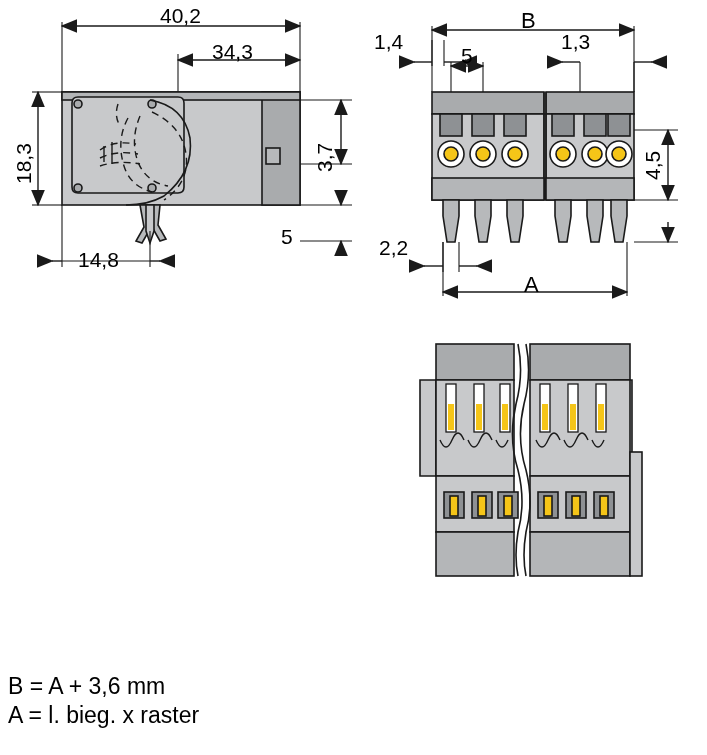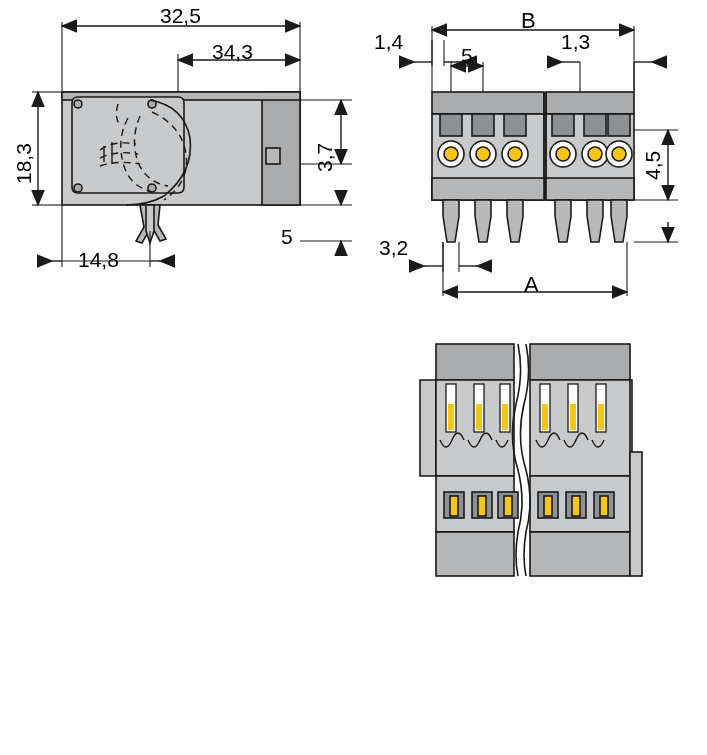--- a/index.html
+++ b/index.html
@@ -247,29 +247,33 @@
         </g>
 
         <path d="M518,344 q6,30 -2,60 q-8,34 2,66 q8,32 0,62 q-4,24 0,44" stroke-width="1.6" fill="none"></path>
         <path d="M526,344 q6,30 -2,60 q-8,34 2,66 q8,32 0,62 q-4,24 0,44" stroke-width="1.6" fill="none"></path>
 
         <rect x="630" y="452" width="12" height="124" fill="#c8c9cb"></rect>
       </g>
     </g>
   </svg>
 
-  <div class="dim" style="left:160px; top:4px;">32,5</div>
+  <div class="dim" style="left:160px; top:4px;">40,2</div>
   <div class="dim" style="left:212px; top:40px;">34,3</div>
   <div class="dim vert" style="left:12px; top:184px;">18,3</div>
   <div class="dim vert" style="left:313px; top:172px;">3,7</div>
   <div class="dim" style="left:281px; top:225px;">5</div>
   <div class="dim" style="left:78px; top:248px;">14,8</div>
 
   <div class="dim" style="left:521px; top:8px; font-size:22px;">B</div>
   <div class="dim" style="left:374px; top:30px;">1,4</div>
   <div class="dim" style="left:461px; top:44px;">5</div>
   <div class="dim" style="left:561px; top:30px;">1,3</div>
   <div class="dim vert" style="left:641px; top:180px;">4,5</div>
-  <div class="dim" style="left:379px; top:236px;">3,2</div>
+  <div class="dim" style="left:379px; top:236px;">2,2</div>
   <div class="dim" style="left:524px; top:272px; font-size:22px;">A</div>
 
+  <div class="notes">
+    <div>B = A + 3,6 mm</div>
+    <div>A = l. bieg. x raster</div>
+  </div>
 
 </div>
 
 </body></html>

